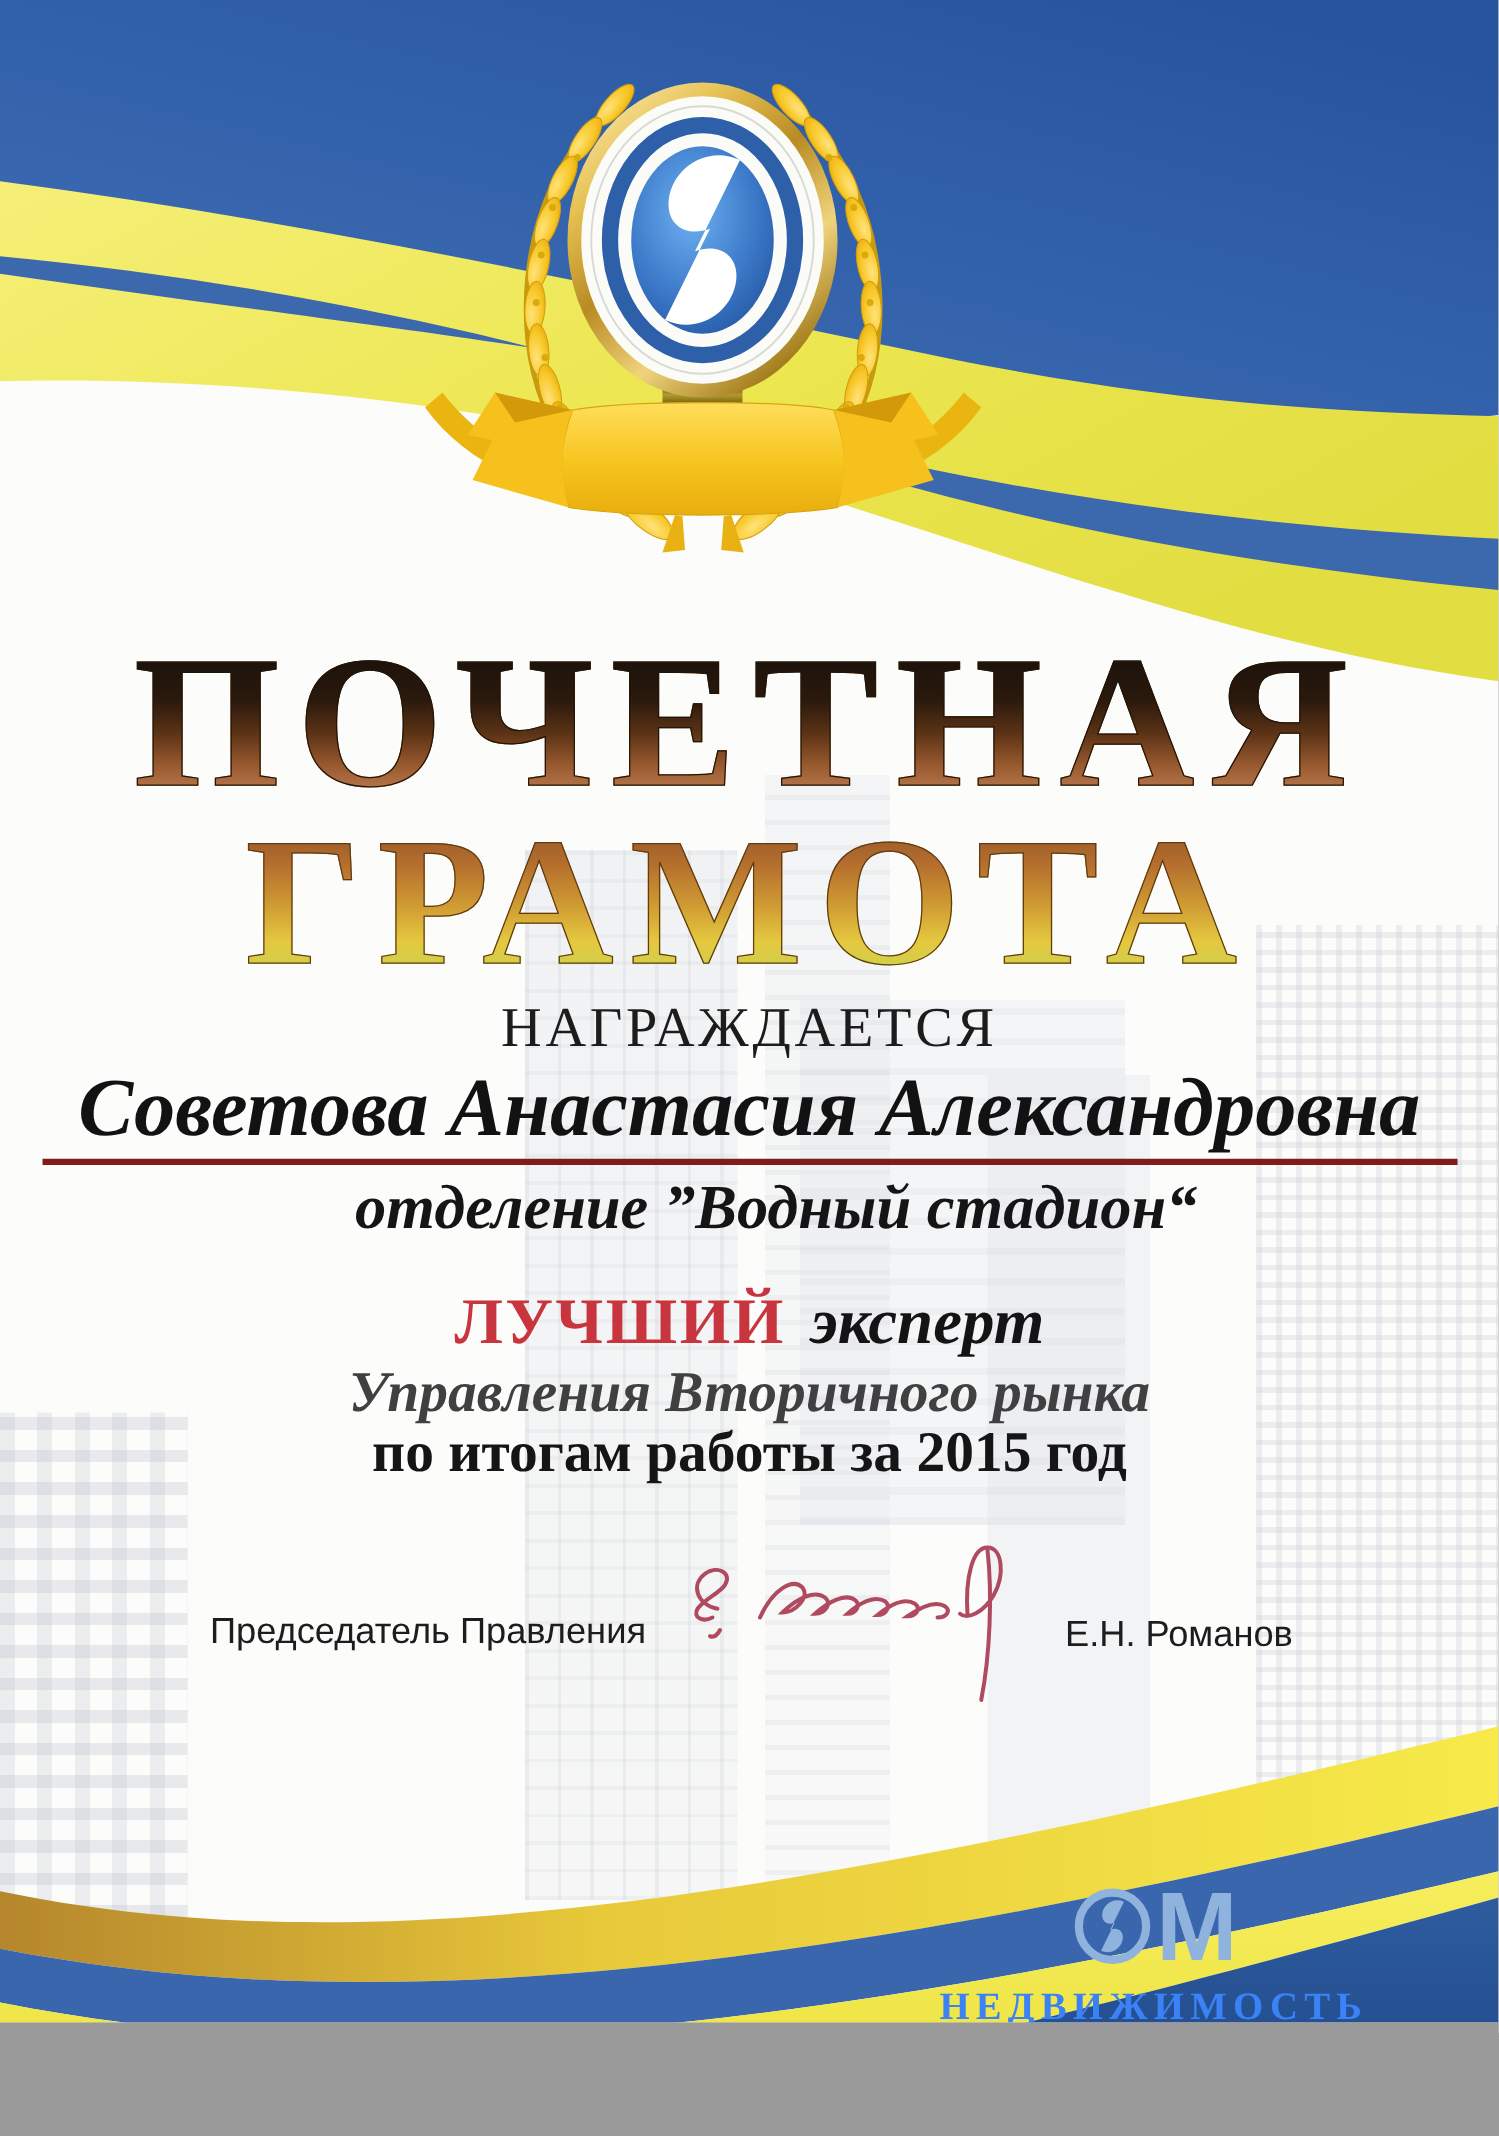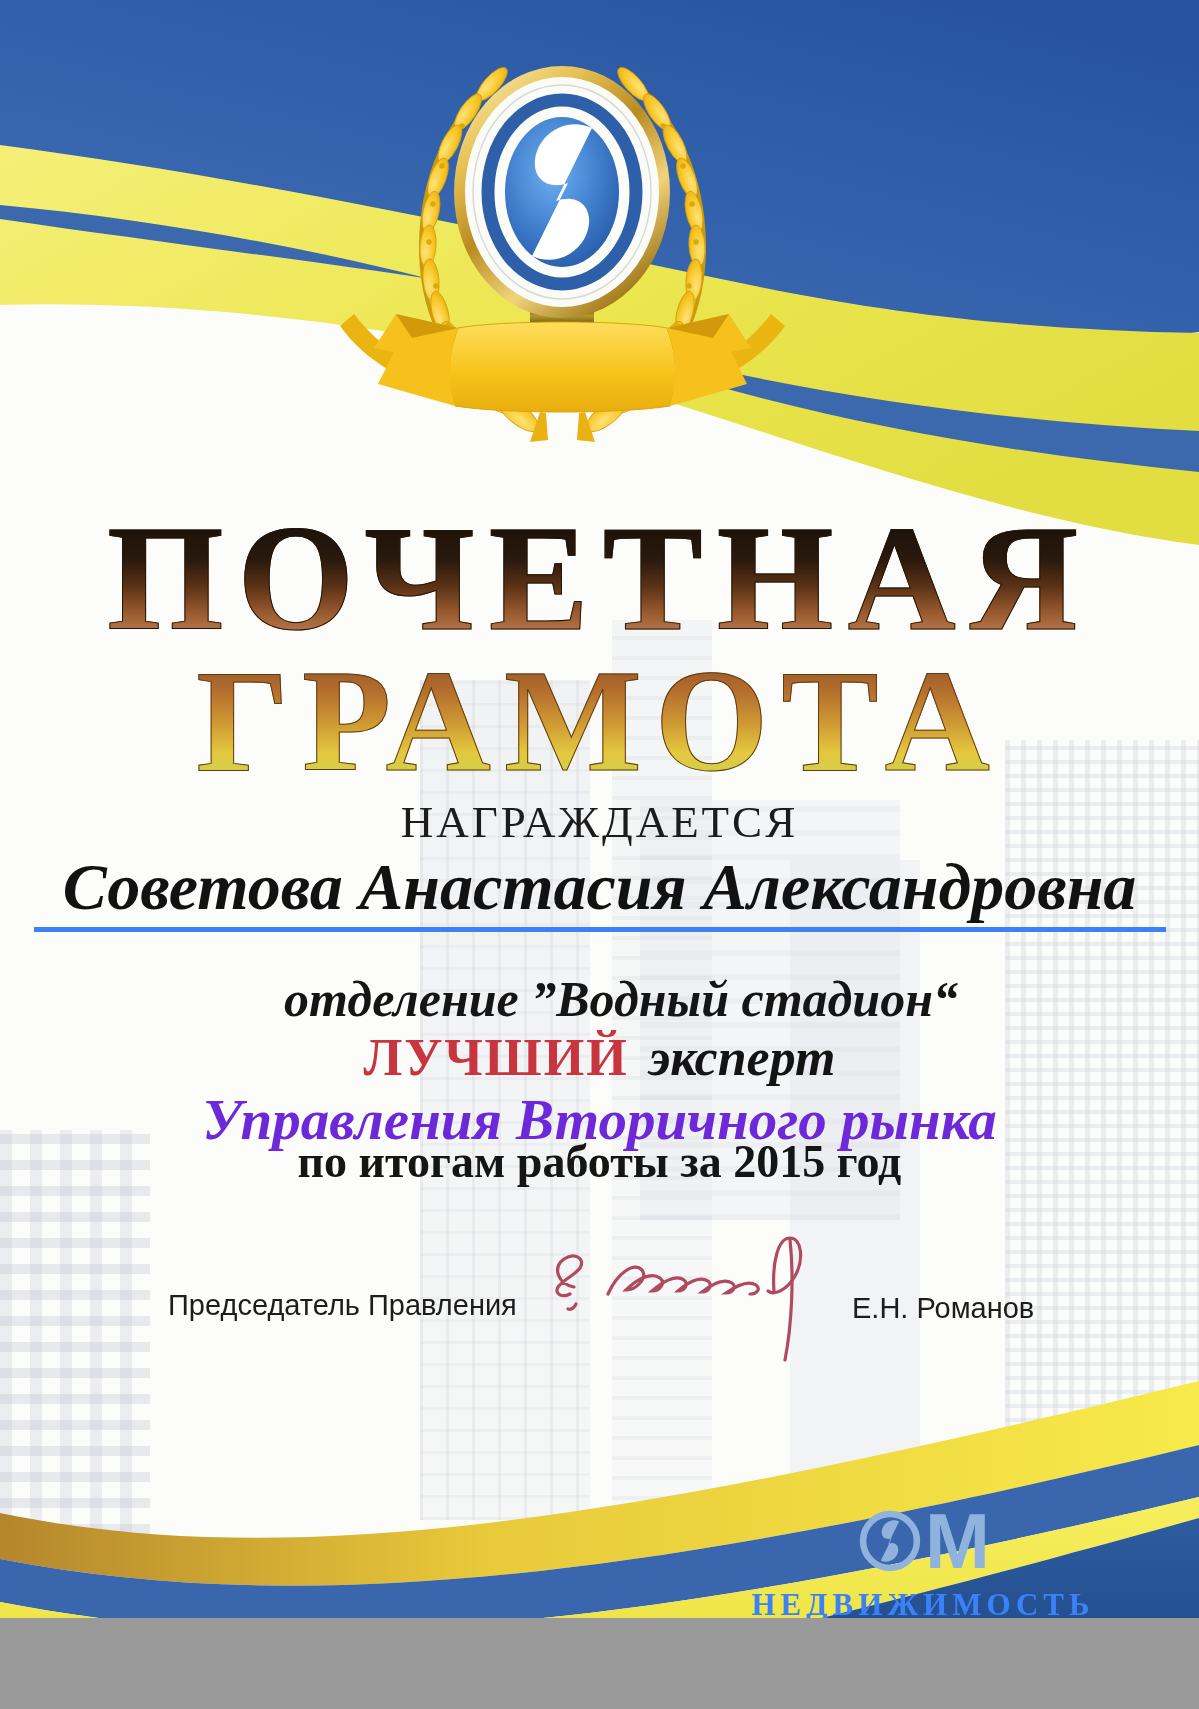--- a/index.html
+++ b/index.html
@@ -48,26 +48,26 @@
   #title2{
     top:648px;font-weight:bold;font-size:146px;line-height:1;letter-spacing:13px;
     background:linear-gradient(180deg,#8f5228 5%,#b56f2e 30%,#cf9a33 52%,#e4c83f 72%,#ccd14e 90%,#9da83c 100%);
     -webkit-background-clip:text;background-clip:text;color:transparent;
     -webkit-text-stroke:1px #5f3c12;
   }
   #awardedLabel{top:800px;font-size:45px;line-height:1;letter-spacing:3px;color:#1c1c1c;}
   #nameLine{
     top:852px;font-size:66px;line-height:70px;font-weight:bold;font-style:italic;color:#121212;
   }
-  #nameLine .ul{display:inline-block;width:1132px;padding-bottom:5px;border-bottom:5px solid #3b82f6;}
-  #deptLine{top:972px;font-size:50px;line-height:1.1;font-weight:bold;font-style:italic;color:#151515;padding-left:43px;}
+  #nameLine .ul{display:inline-block;width:1132px;padding-bottom:5px;border-bottom:5px solid #7f1d1d;}
+  #deptLine{top:938px;font-size:50px;line-height:1.1;font-weight:bold;font-style:italic;color:#151515;padding-left:43px;}
   #awardLine{top:1032px;font-size:52px;line-height:1;font-weight:bold;}
   #awardLine .hl{color:#c8353f;font-style:normal;letter-spacing:2px;}
   #awardLine .role{color:#141414;font-style:italic;margin-left:20px;margin-top:40px;}
-  #awardLine2{top:1091px;font-size:57px;line-height:1;font-weight:bold;font-style:italic;color:#6d28d9;}
+  #awardLine2{top:1091px;font-size:46px;line-height:1;font-weight:bold;font-style:italic;color:#404040;}
   #awardLine3{top:1139px;font-size:46px;line-height:1;font-weight:bold;color:#151515;}
 
   
   .sans{font-family:"Liberation Sans", sans-serif;}
   #sigLabel{position:absolute;left:168px;top:1289px;z-index:3;font-size:29px;color:#1d1d1d;}
   #signerName{position:absolute;left:852px;top:1292px;z-index:4;font-size:29px;color:#1d1d1d;}
   #sigSvg{position:absolute;left:538px;top:1232px;z-index:4;}
 
   
   #brand{position:absolute;left:748px;top:1502px;width:350px;z-index:4;text-align:center;}

